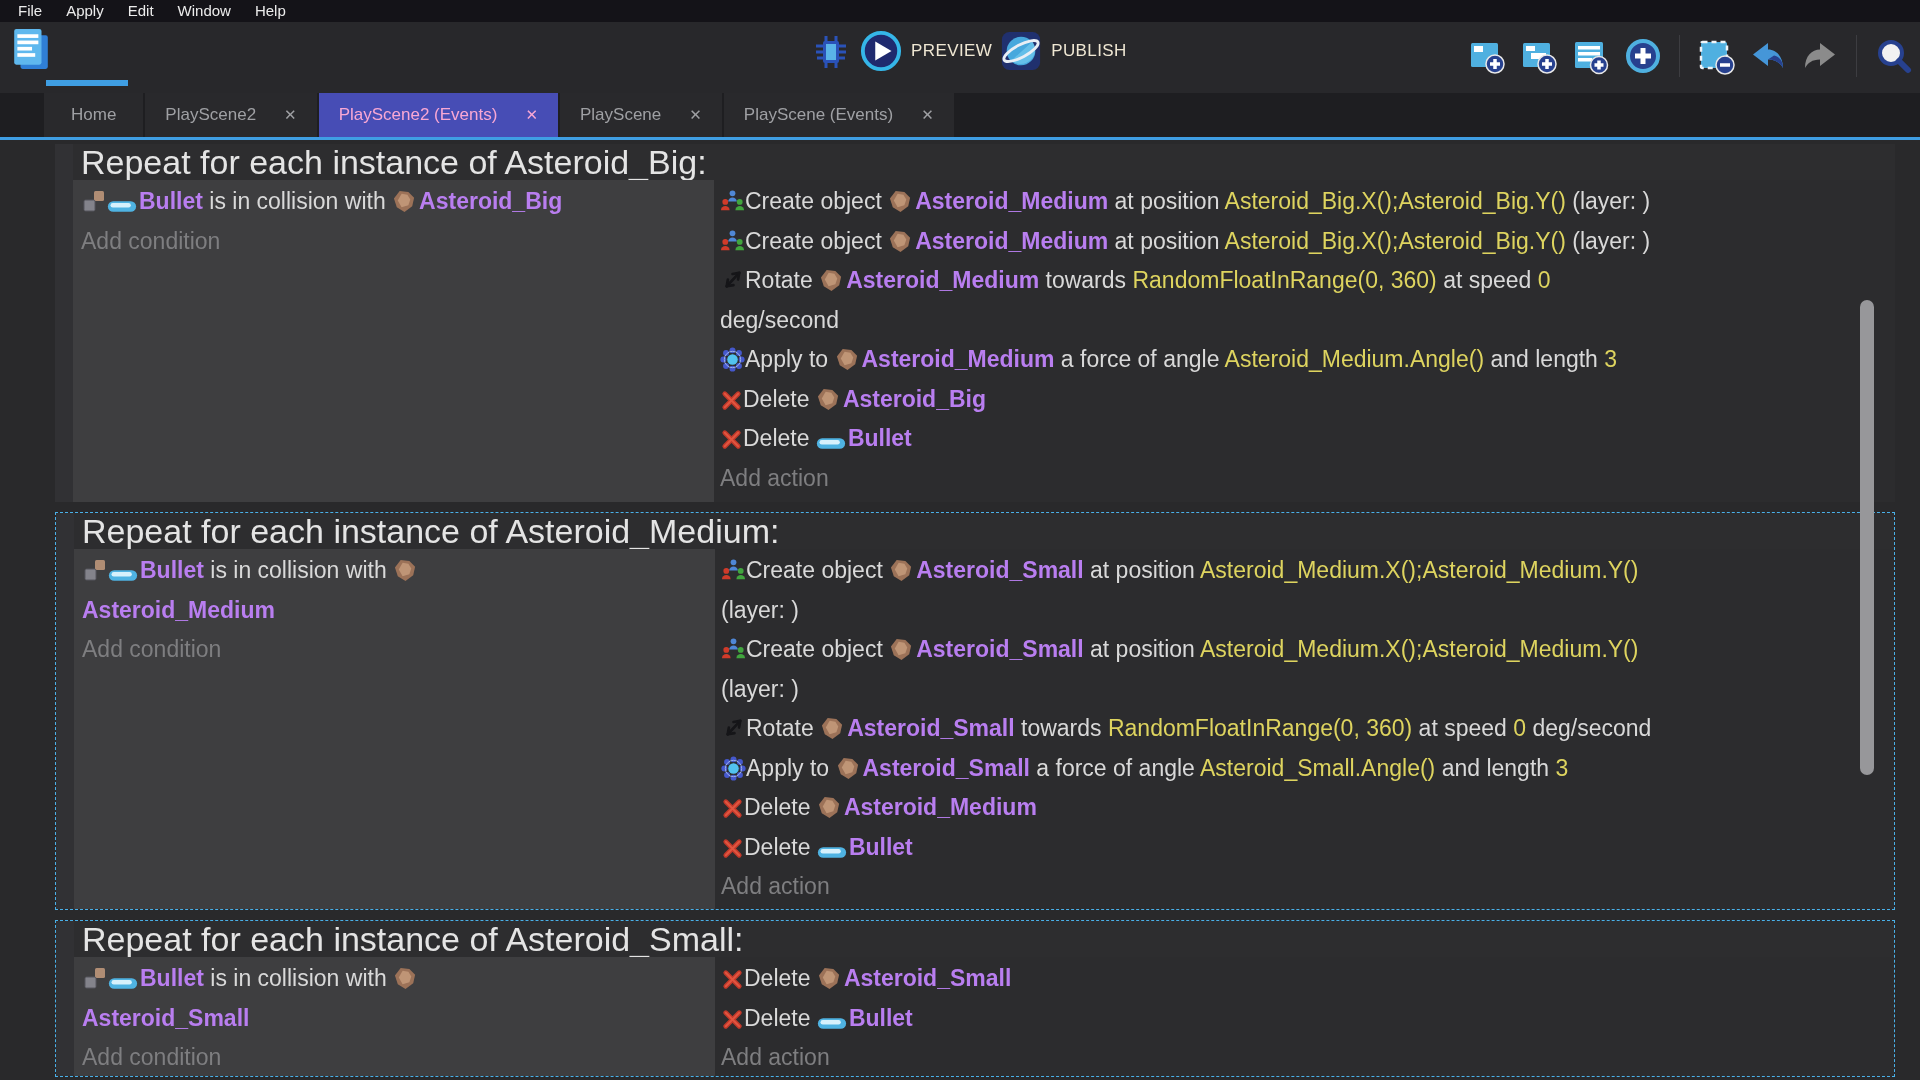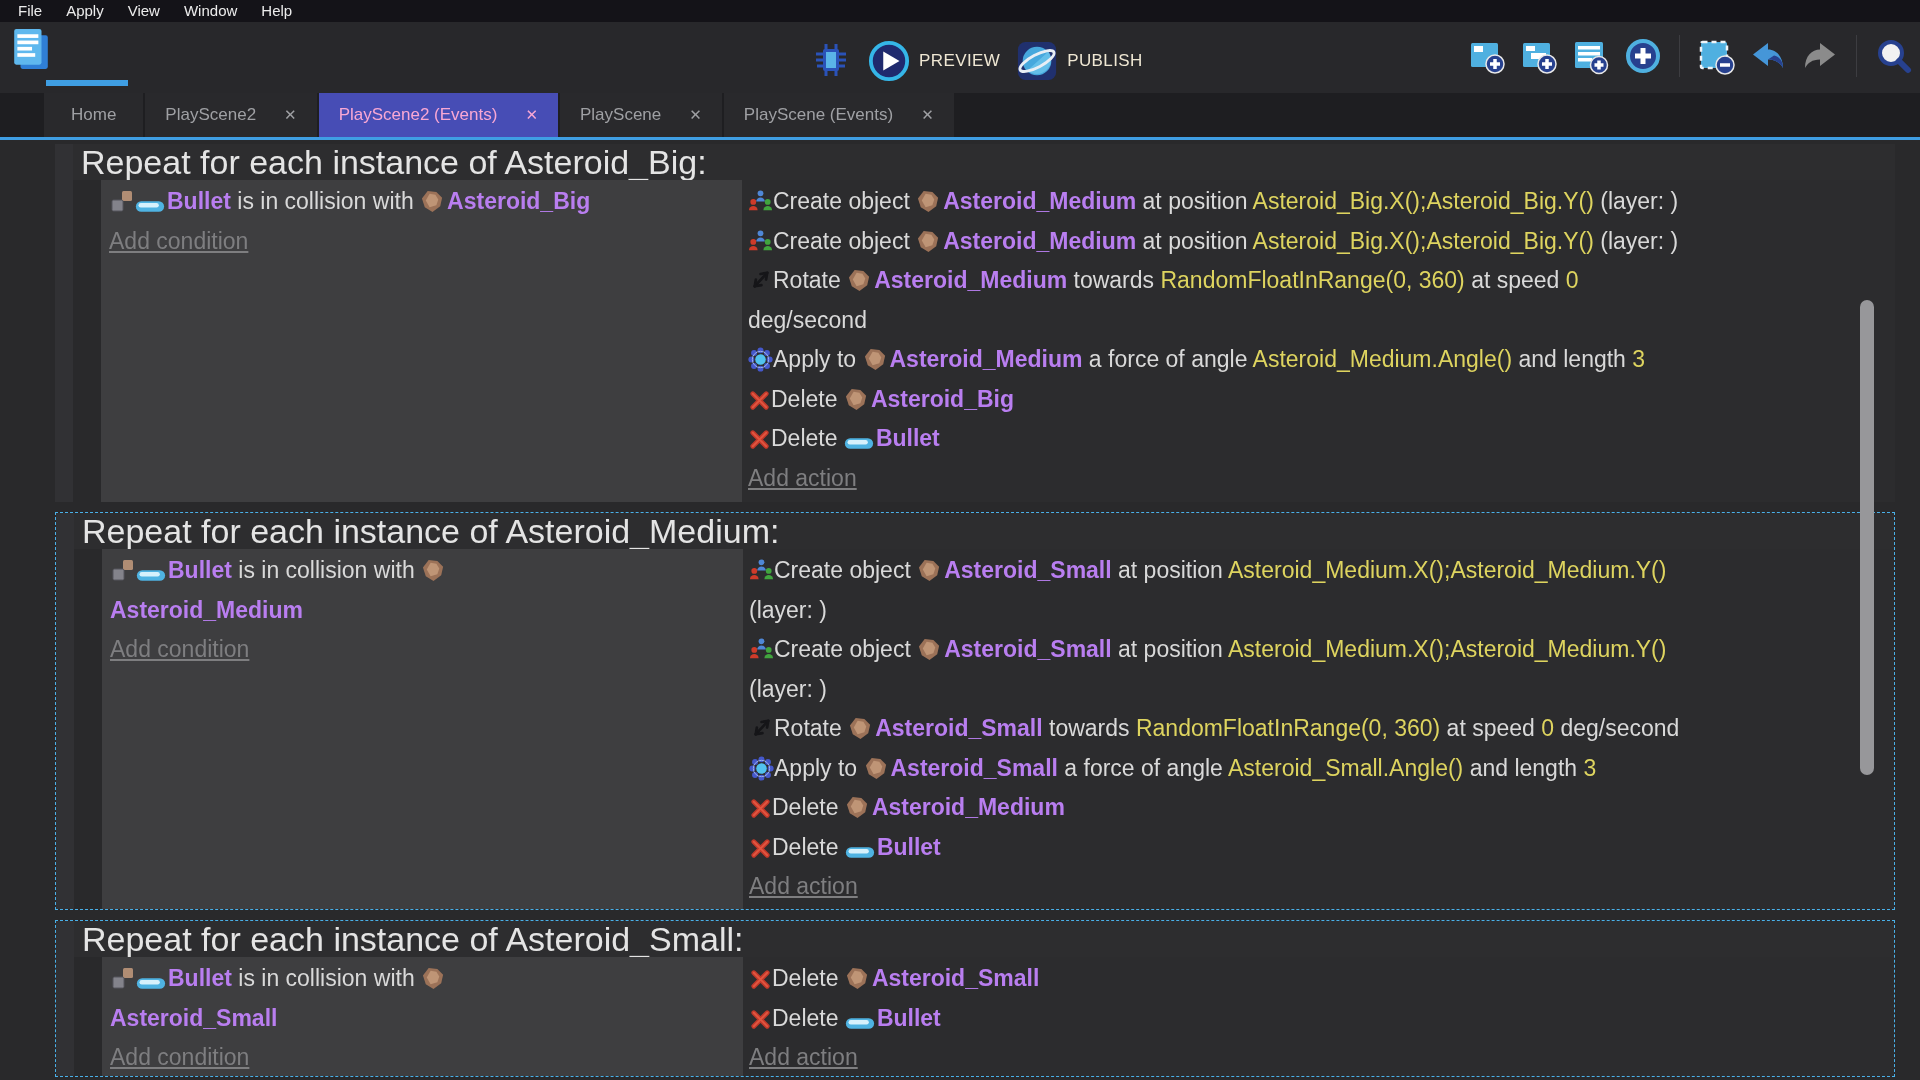--- a/index.html
+++ b/index.html
@@ -9,21 +9,21 @@
 
   
   .menubar { position:absolute; left:0; top:0; width:1920px; height:22px;
     background:#141318; display:flex; align-items:center; padding-left:8px; gap:4px; z-index:5;}
   .menu-item { color:#ececec; font-size:15px; padding:0 10px; line-height:22px; cursor:default; }
 
   
   .toolbar { position:absolute; left:0; top:22px; width:1920px; height:71px; background:#28282b; }
   .logo-btn { position:absolute; left:10px; top:6px; width:50px; height:52px; }
   .logo-underline { position:absolute; left:46px; top:58px; width:82px; height:6px; background:var(--accent-blue,#3f9ee3); }
-  .tb-center { position:absolute; left:810px; top:8px; height:52px; display:flex; align-items:flex-end; gap:16px; }
+  .tb-center { position:absolute; left:810px; top:8px; height:52px; display:flex; align-items:flex-start; gap:8px; }
   .tb-btn { display:flex; align-items:center; gap:9px; cursor:pointer; }
   .tb-label { color:#efe7d3; font-size:17px; letter-spacing:.4px; }
   .tb-right { position:absolute; right:6px; top:8px; height:52px; display:flex; align-items:center; gap:10px; }
   .tbicon { width:42px; height:44px; display:flex; align-items:center; justify-content:center; cursor:pointer; }
   .tb-sep { width:1px; height:42px; background:#3d3d41; margin:0 5px; }
 
   
   .tabbar { position:absolute; left:0; top:93px; width:1920px; height:44px; background:#1e1e21;
     display:flex; align-items:stretch; }
   .tab { display:flex; align-items:center; background:#29292c; color:#9fa0a4; font-size:17px;
@@ -35,42 +35,42 @@
 
   
   .events-panel { position:absolute; left:0; top:140px; width:1920px; height:940px; background:#29292b; }
   .event { position:absolute; left:55px; width:1840px; background:transparent; }
   .event.selected { border:1px dashed var(--selection,#4ab0e8); }
   .gutter { position:absolute; left:0; top:0; bottom:0; width:18px; background:#313134; }
   .emain { margin-left:18px; height:100%; display:flex; flex-direction:column; }
   .ehead { height:36px; line-height:36px; font-size:34px; color:#e4e4e4; background:#2d2d2f;
     padding-left:8px; white-space:nowrap; overflow:hidden; }
   .ebody { flex:1; display:flex; overflow:hidden; }
-  .conds { width:641px; background:#3e3e40; padding:2px 10px 2px 8px; overflow:hidden;margin-left:28px; }
+  .conds { width:641px; background:#3e3e40; padding:2px 10px 2px 8px; overflow:hidden; }
   .acts  { flex:1; background:#2c2c2e; padding:2px 8px 2px 6px; overflow:hidden; }
   .line { font-size:23px; line-height:39.5px; color:#d9d9d9; cursor:default; }
   .seg-obj  { color:var(--object-name,#b97ef0); font-weight:bold; }
   .seg-expr { color:var(--expression,#ded45f); }
-  .add-link { font-size:23px; line-height:39.5px; color:#7e7e80; cursor:pointer;text-decoration:underline; }
+  .add-link { font-size:23px; line-height:39.5px; color:#7e7e80; cursor:pointer; }
   .icon { display:inline-block; }
   .icon svg { vertical-align:-5px; }
   .icon + .seg-obj { margin-left:2px; }
 
   
   .scrollbar-thumb { position:absolute; right:2px; top:300px; width:14px; height:475px;
     background:#97979a; border-radius:7px; }
 </style>
 </head>
 <body>
 
 <div id="app">
   <div class="menubar">
       <span class="menu-item">File</span>
       <span class="menu-item">Apply</span>
-      <span class="menu-item">View</span>
+      <span class="menu-item">Edit</span>
       <span class="menu-item">Window</span>
       <span class="menu-item">Help</span>
     </div>
 
   <div class="toolbar">
     <div class="logo-btn tbicon" id="logo-slot">
         <svg width="46" height="50" viewBox="0 0 40 44">
           <rect x="10" y="8" width="26" height="32" rx="2" fill="#2f7fd6"></rect>
           <rect x="4" y="2" width="26" height="34" rx="2" fill="#5fb8ee"></rect>
           <rect x="7" y="7" width="20" height="3.5" fill="#fff"></rect>

